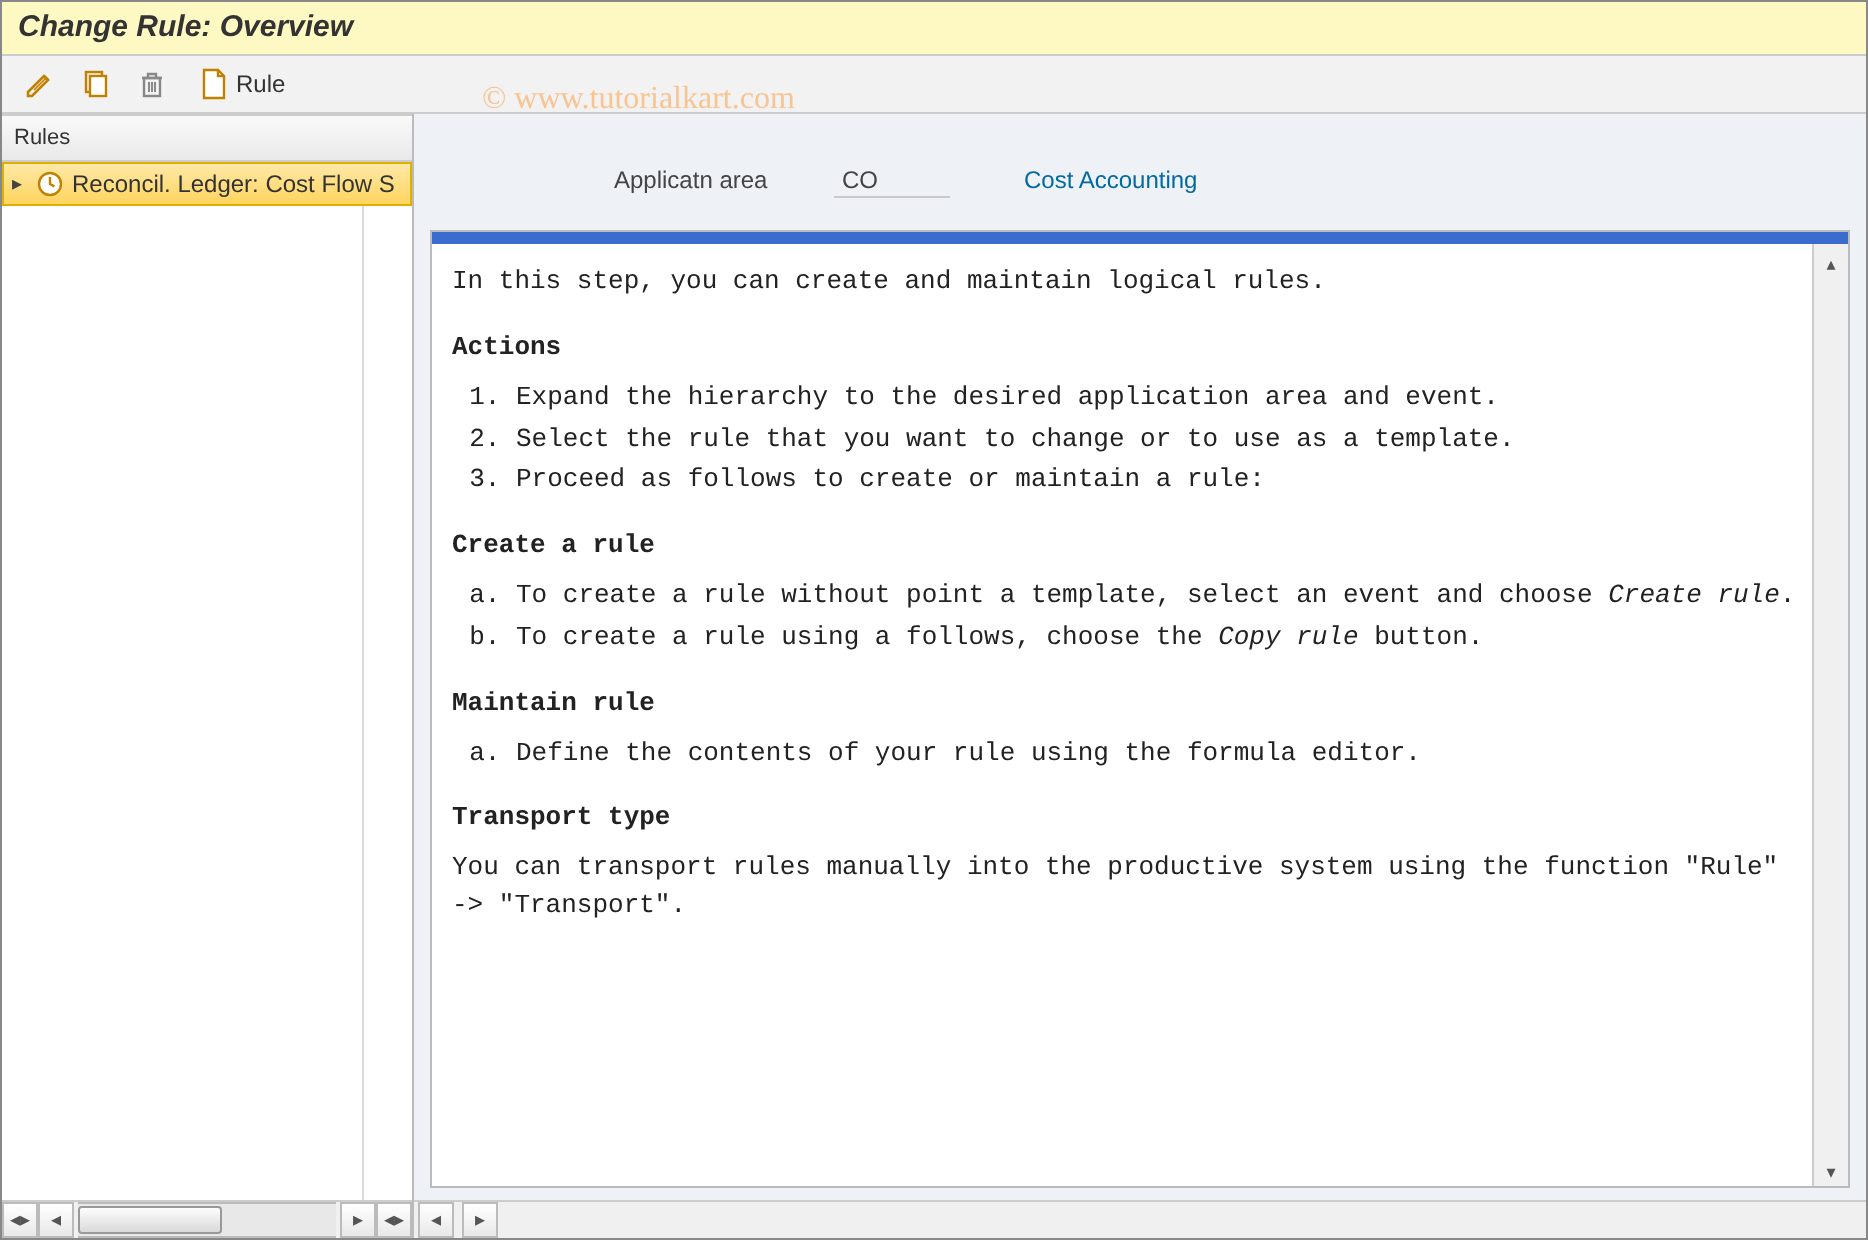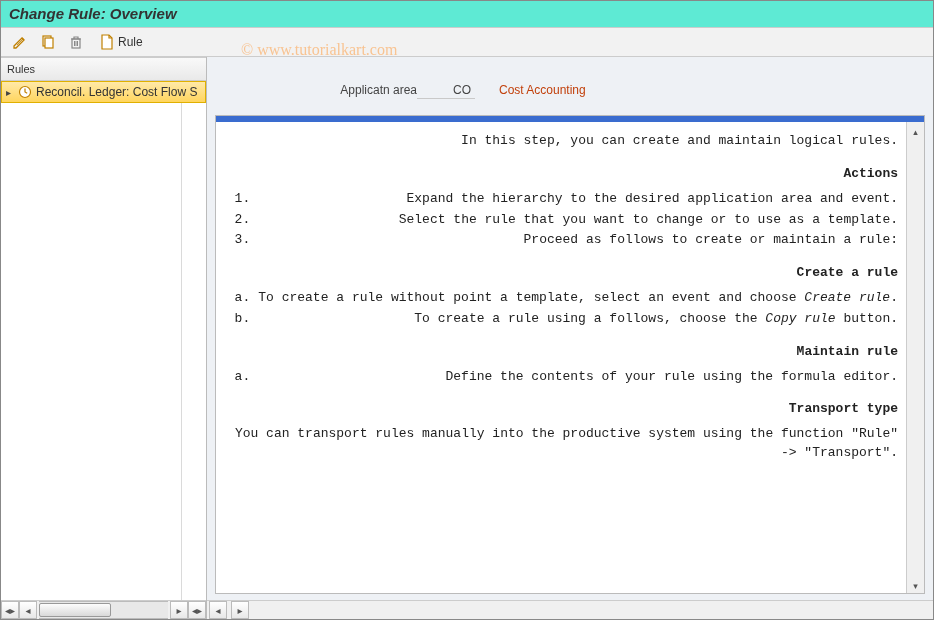--- a/index.html
+++ b/index.html
@@ -24,21 +24,21 @@
   
   .title-bar {
     height: 26px;
     line-height: 26px;
     padding-left: 8px;
     font-weight: bold;
     font-style: italic;
     font-size: 15px;
     color: #333;
     border-bottom: 1px solid #ccc;
-    background: #5eead4;
+    background: #fef9c3;
   }
   
   .toolbar {
     height: 28px;
     display: flex;
     align-items: center;
     gap: 6px;
     padding-left: 8px;
     border-bottom: 1px solid #ccc;
     background: #f2f2f2;
@@ -159,42 +159,41 @@
     border-radius: 2px;
   }
 
   
   .right-area {
     flex: 1;
     display: flex;
     flex-direction: column;
     background: #eef1f5;
     min-width: 0;
-    text-align: right;
   }
   
   .header-info {
     padding: 22px 20px 14px 100px;
     font-size: 12px;
     color: #333;
   }
   .info-row {
     display: flex;
     align-items: center;
     height: 22px;
   }
   .info-label { width: 110px; color: #444; }
   .info-code {
     width: 50px;
     color: #444;
     border-bottom: 1px solid #c9c9c9;
     padding: 1px 4px;
     margin-right: 24px;
   }
-  .info-desc { color: #c2410c; }
+  .info-desc { color: #0369a1; margin-left: 13px; }
 
   
   .help-panel {
     flex: 1;
     margin: 0 8px 6px 8px;
     background: #fff;
     border: 1px solid #bbb;
     position: relative;
     overflow: hidden;
   }

